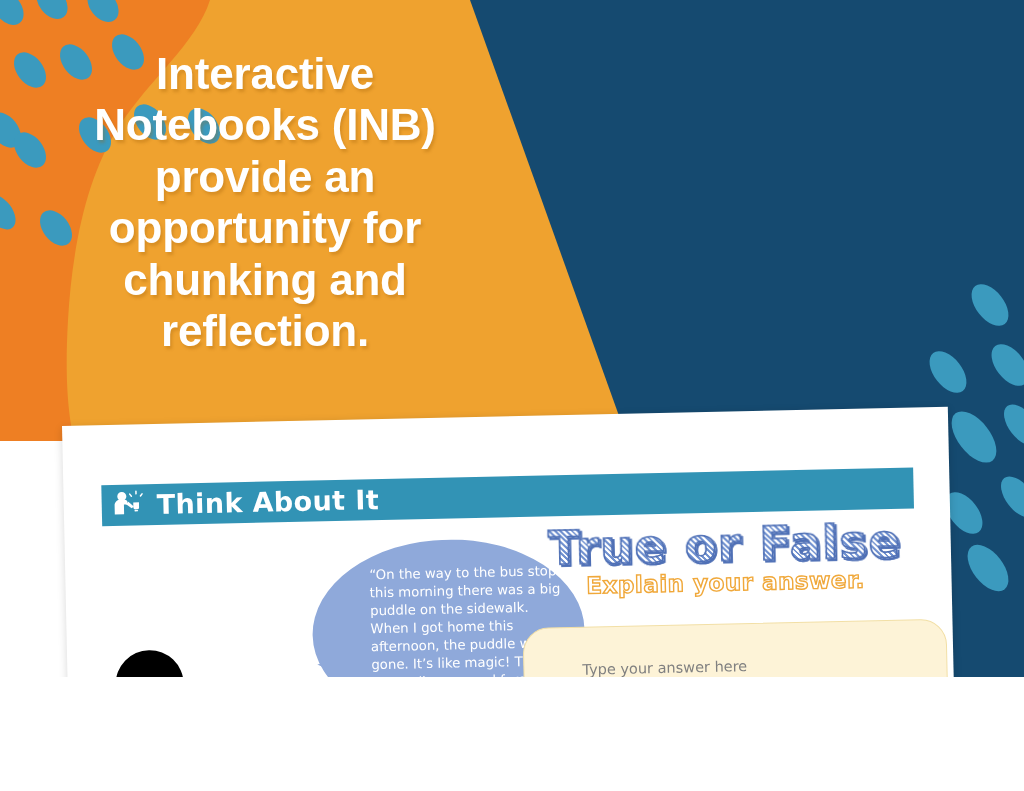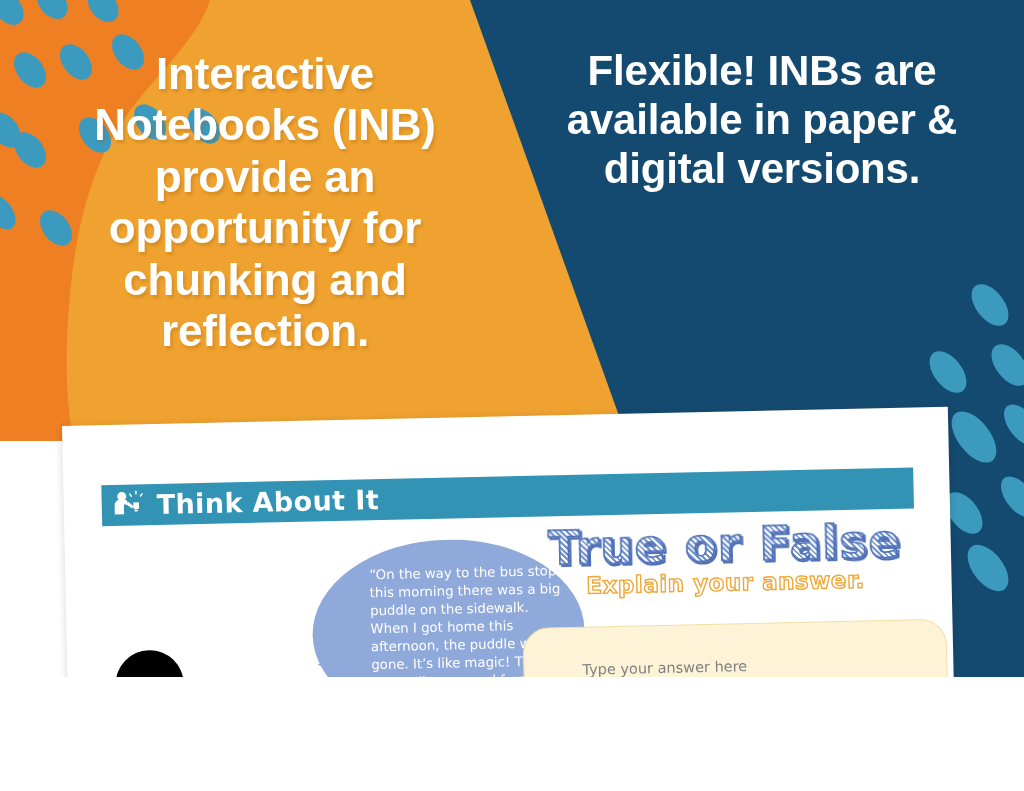--- a/index.html
+++ b/index.html
@@ -191,21 +191,20 @@
         <ellipse cx="1022" cy="425" rx="13" ry="24" transform="rotate(-38 1022 425)"></ellipse>
         <ellipse cx="964" cy="513" rx="14" ry="24" transform="rotate(-38 964 513)"></ellipse>
         <ellipse cx="1019" cy="497" rx="13" ry="24" transform="rotate(-38 1019 497)"></ellipse>
         <ellipse cx="988" cy="568" rx="15" ry="27" transform="rotate(-38 988 568)"></ellipse>
       </g>
     </svg>
   </div>
 
   <div class="headline" id="headline-left">Interactive Notebooks (INB) provide an opportunity for chunking and reflection.</div>
 
-  <div class="headline" id="headline-right">Flexible! INBs are available in paper &amp; digital versions.</div>
 
   <div id="worksheet-card">
 
     <div id="think-bar">
       <svg class="think-icon" viewBox="0 0 40 38">
         <circle cx="12" cy="8" r="5.4" fill="#ffffff"></circle>
         <path d="M3.2 18.5c0-4.2 3.6-7.2 8.8-7.2 2.6 0 4.9.8 6.4 2.1v4.2h-4.1v11.6H3.2z" fill="#ffffff"></path>
         <path d="M16.5 17.2l6.9 5.1 2.6-2.1-6.4-5.6z" fill="#ffffff"></path>
         <path d="M25.4 15.4h6.8v6.1c0 1.4-1.1 2.2-2.3 2.2h-2.2c-1.3 0-2.3-.8-2.3-2.2z" fill="#ffffff"></path>
         <rect x="26.6" y="24.4" width="4.4" height="1.7" rx="0.8" fill="#ffffff"></rect>

